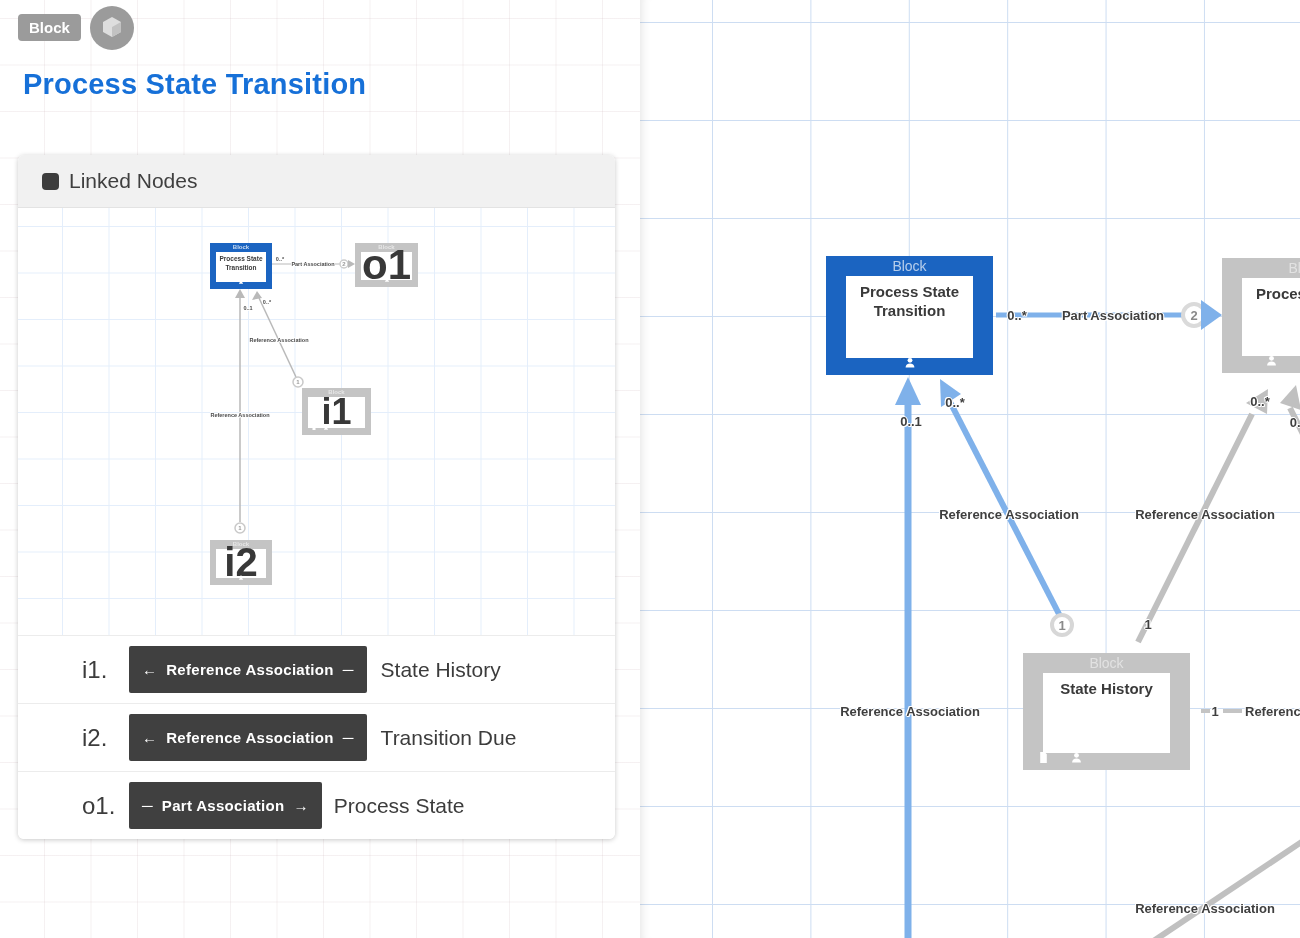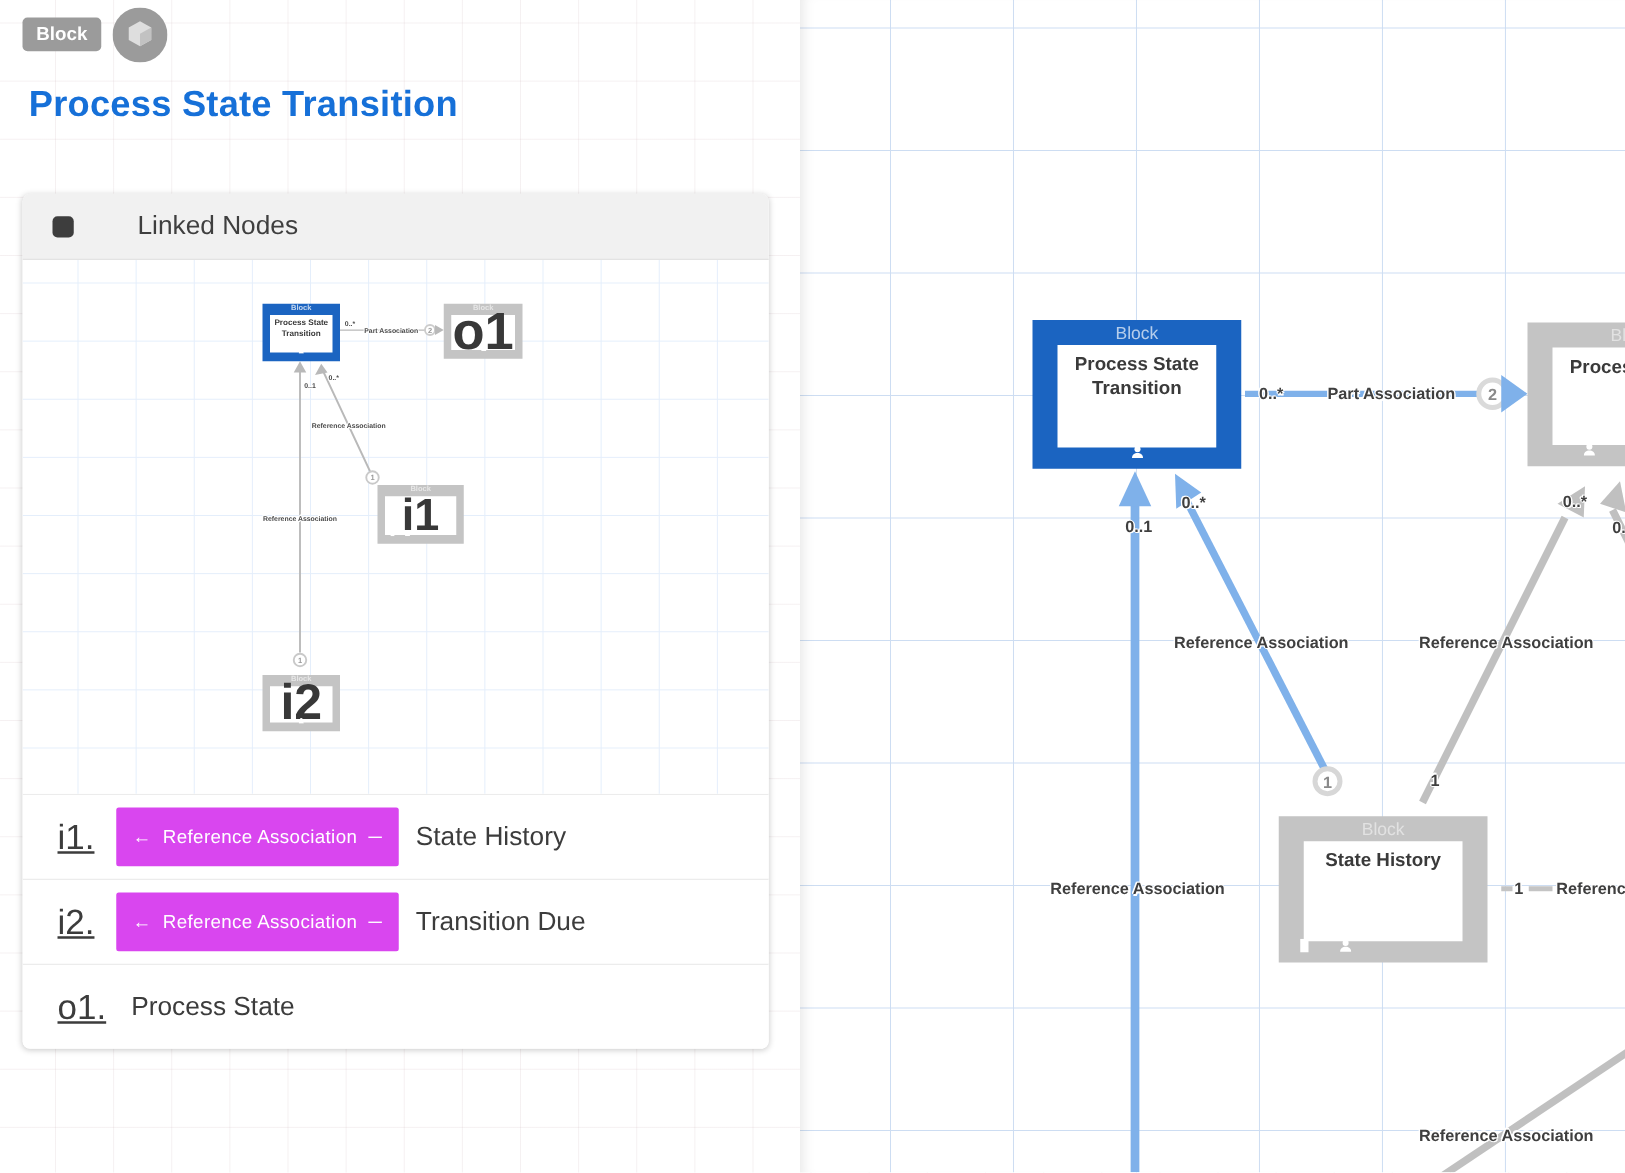--- a/index.html
+++ b/index.html
@@ -29,21 +29,21 @@
   }
 
   
   .panel{
     position:absolute; left:18px; top:155px; width:597px;
     background:#fff; border-radius:6px; overflow:hidden;
     box-shadow:0 1px 5px rgba(0,0,0,0.22);
   }
   .section-bar{
     background:#f1f1f1; border-top:1px solid #e3e3e3; border-bottom:1px solid #e3e3e3;
-    font-size:21px; color:#3f3f3f; display:flex; align-items:center;gap:41px;
+    font-size:21px; color:#3f3f3f; display:flex; align-items:center;
   }
   .bar-linked{ height:53px; padding-left:24px; border-top:none; }
   .bar-small{ height:43px; padding-left:24px; }
   .sq-icon{ width:17px; height:17px; background:#3d3d3d; border-radius:4px; margin-right:10px; }
 
   .minimap{
     position:relative; height:427px; background:#fff;
     background-image:
       linear-gradient(to right, #e4eefb 1px, transparent 1px),
       linear-gradient(to bottom, #e4eefb 1px, transparent 1px);
@@ -69,23 +69,23 @@
   .blue-node{ background:#1b64c1; }
   .gray-node{ background:#c4c4c4; }
   .blue-node .mini-header{ color:rgba(255,255,255,0.75); }
   .gray-node .mini-header{ color:#e7e7e7; }
   .mini-person{ position:absolute; bottom:1px; left:50%; transform:translateX(-50%); }
 
   .port-row{
     height:68px; display:flex; align-items:center; border-top:1px solid #ececec;
     background:#fff;
   }
-  .port-id{ width:47px; margin-left:28px; font-size:28px; color:#3c3c3c;text-decoration:underline; }
+  .port-id{ width:47px; margin-left:64px; font-size:24px; color:#3c3c3c; }
   .port-badge{
-    background:#d946ef; color:#fff; font-weight:normal; font-size:15px;
+    background:#404040; color:#fff; font-weight:bold; font-size:15px;
     padding:15px 13px; border-radius:2px; white-space:pre; letter-spacing:0.3px;
   }
   .port-name{ font-size:21px; color:#3c3c3c; margin-left:14px; }
   .row-out .port-name{ margin-left:12px; }
 
   
   .canvas{
     position:absolute; left:640px; top:0; width:660px; height:938px; overflow:hidden;
     background-color:#fff;
     background-image:
@@ -233,20 +233,21 @@
   </div>
   <div class="port-row">
     <span class="port-id">i2.</span>
     <span class="port-badge">←  Reference Association  ─</span>
     <span class="port-name">Transition Due</span>
   </div>
 
 
   <div class="port-row row-out">
     <span class="port-id">o1.</span>
+    <span class="port-badge">─  Part Association  →</span>
     <span class="port-name">Process State</span>
   </div>
 </div>
 
 <div class="canvas">
 
   <svg class="edges" width="660" height="938" viewBox="0 0 660 938">
 
     <g>
       <line x1="268" y1="938" x2="268" y2="402" stroke="#7fb1ea" stroke-width="7"></line>

